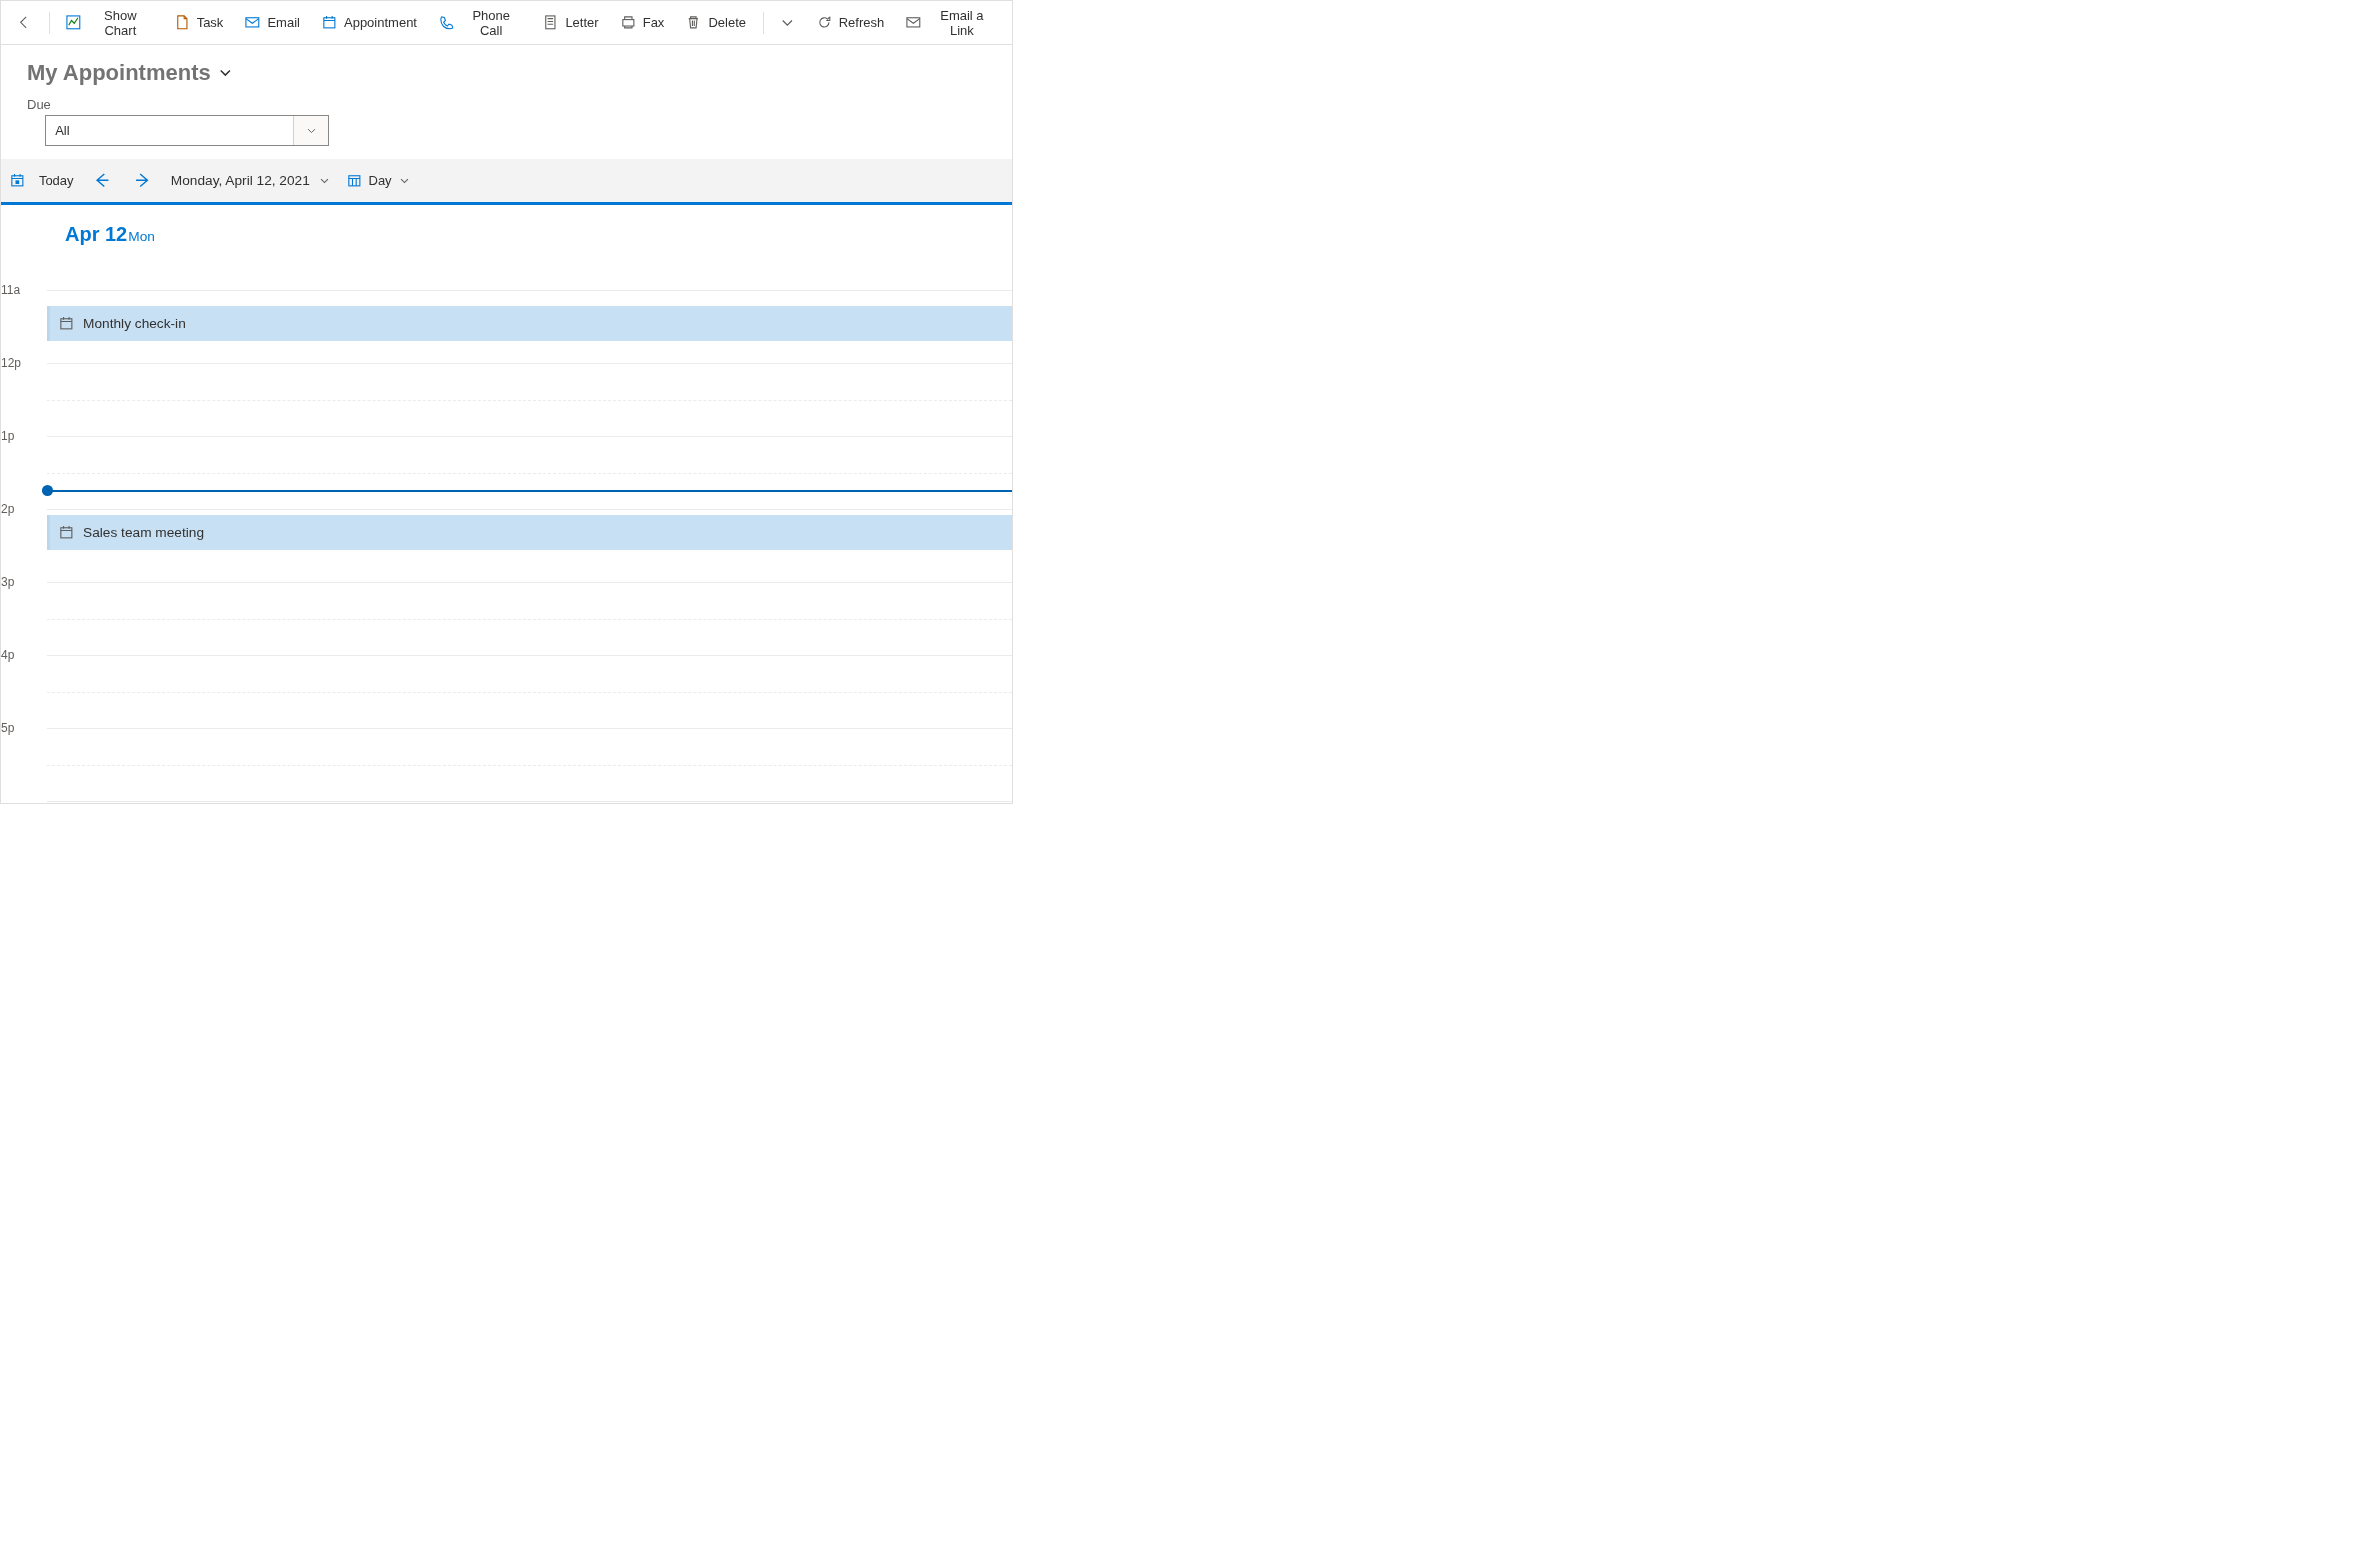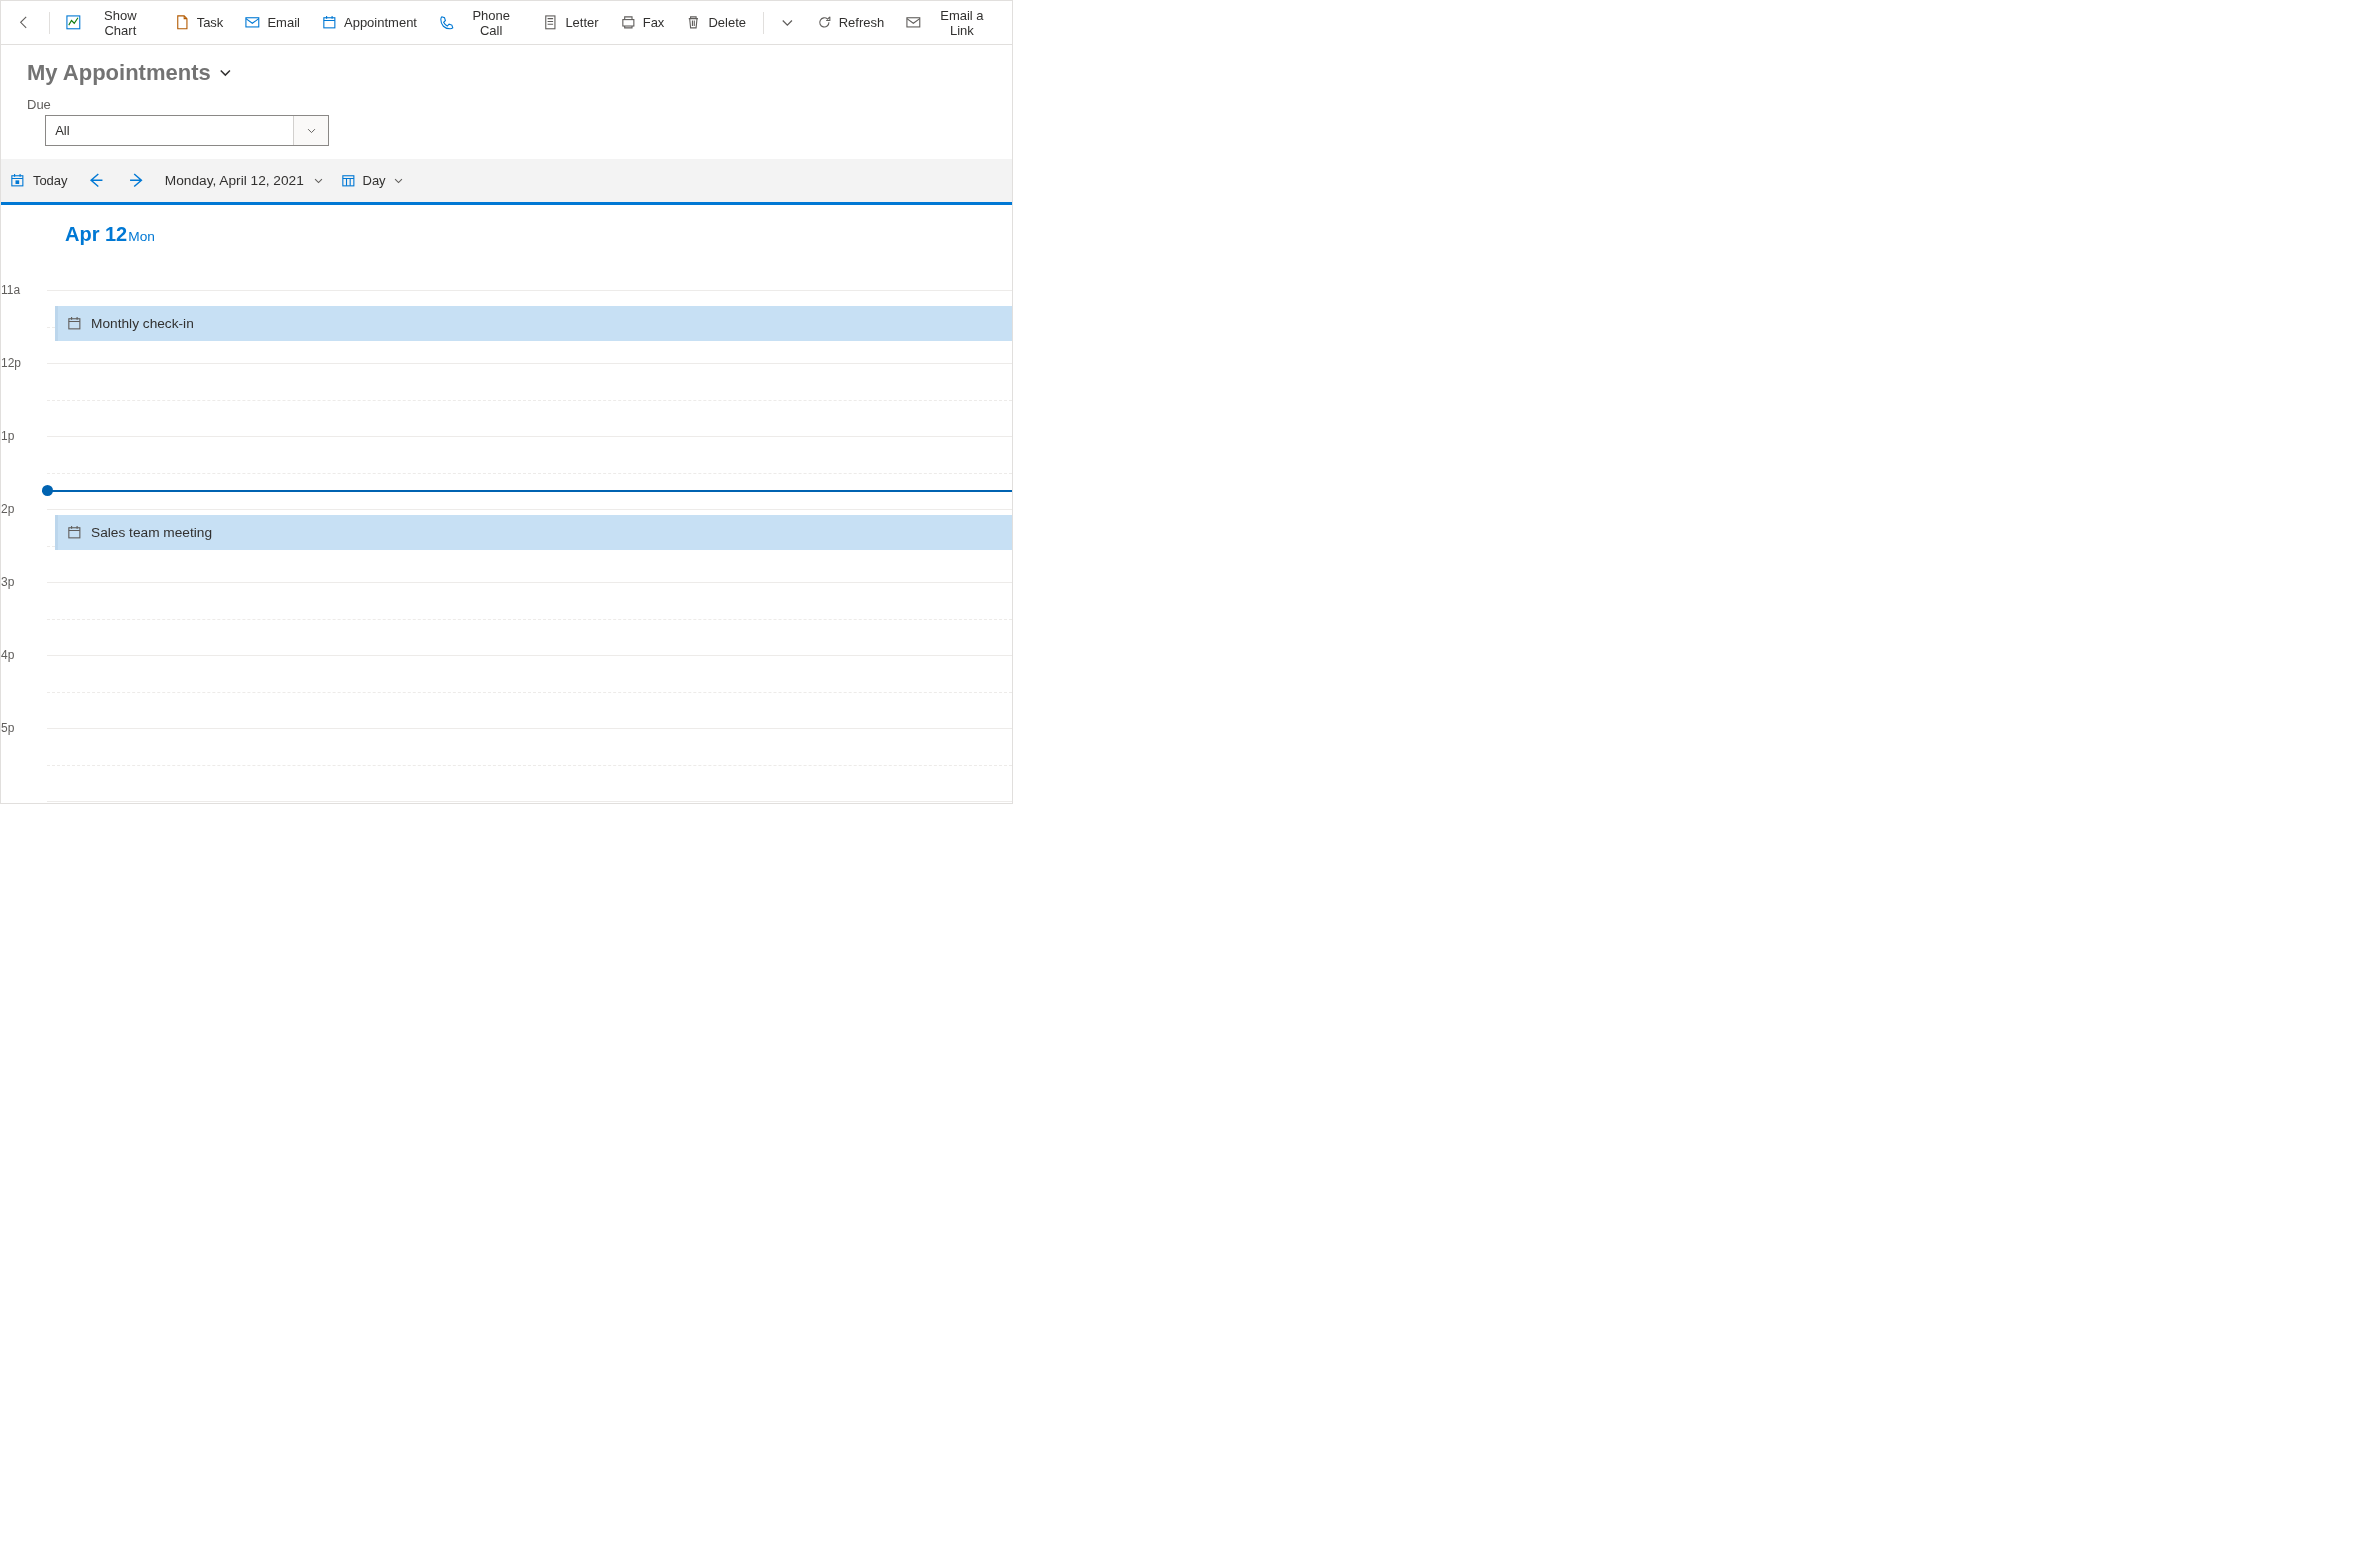--- a/index.html
+++ b/index.html
@@ -50,21 +50,21 @@
     width:35px; height:100%; display:flex; align-items:center; justify-content:center;
     border-left:0.9px solid #d2d0ce; background:#faf9f8;
   }
   
   
   .nav-bar {
     display:flex; align-items:center; gap:16.5px;
     padding: 9.2px 9.2px;
     background:#f3f3f3;
   }
-  .nav-bar .today-grp { display:flex; align-items:center; gap:8px; color:#323130; cursor:pointer; }
+  .nav-bar .today-grp { display:flex; align-items:center; gap:14px; color:#323130; cursor:pointer; }
   .nav-bar .arrow-btn { padding:3.7px; cursor:pointer; color:#0078d4; display:flex; }
   .nav-bar .date-label { font-size:13.7px; color:#323130; display:flex; align-items:center; gap:9.2px; cursor:pointer;}
   .nav-bar .day-grp { display:flex; align-items:center; gap:7.3px; cursor:pointer;}
   .nav-bar svg.chev { width:11px; height:11px; }
   .nav-bar svg.ic { width:14.7px;height:14.7px; color:#0078d4; }
   
   
   .cal-wrap { border-top:3.7px solid #0078d4; }
   .cal-header {
     padding: 18.3px 0 44px 64px;
@@ -84,21 +84,21 @@
     margin-left:46px; position:relative;
     border-top:0.9px solid #edebe9;
   }
   .hour-row { height:73px; border-bottom:0.9px solid #edebe9; position:relative; }
   .hour-row::after {
     content:''; position:absolute; left:0; right:0; top:50%;
     border-top:0.9px dashed #edebe9;
   }
   
   .event {
-    position:absolute; left:8px; right:0;
+    position:absolute; left:0; right:0;
     background:#c7e0f4; border-left:3.7px solid #bcd6ec;
     display:flex; align-items:center; gap:9.2px;
     padding:5.5px 9.2px; font-size:13.7px; color:#323130;
     cursor:pointer; height:35px;
   }
   .event svg { width:14.7px; height:14.7px; color:#605e5c; }
   
   .now-line {
     position:absolute; left:-4.6px; right:0; height:1.8px; background:#0063b1;
   }

